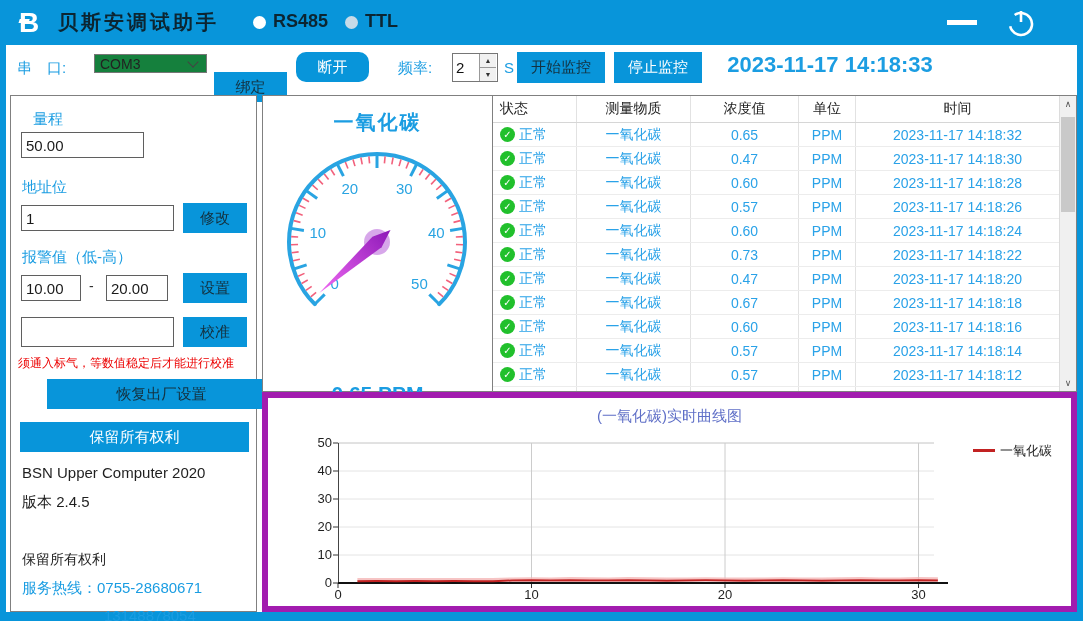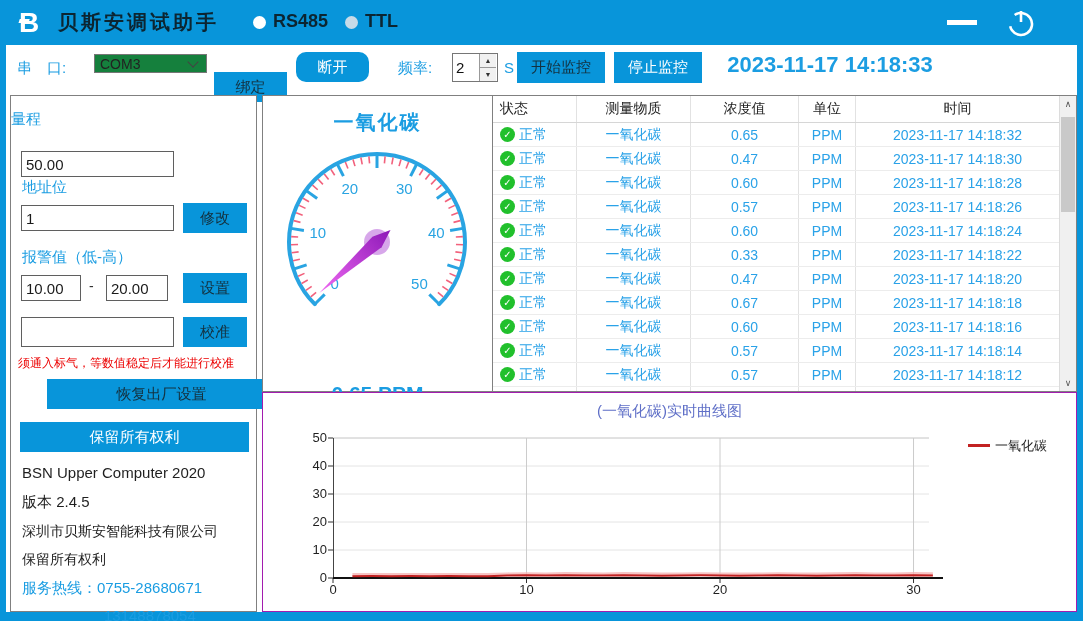--- a/index.html
+++ b/index.html
@@ -40,22 +40,22 @@
   #s-label{left:504px;top:59px;}
   #start-btn{left:517px;top:52px;width:88px;height:31px;}
   #stop-btn{left:614px;top:52px;width:88px;height:31px;}
   #datetime{position:absolute;left:710px;top:52px;width:240px;text-align:center;font-size:22px;font-weight:bold;color:#1b9de2;}
   #hist-btn{left:952px;top:52px;width:116px;height:31px;}
 
   
   #spanel{position:absolute;left:10px;top:95px;width:247px;height:517px;border:1px solid #808080;background:#fff;}
   #spanel .blab{position:absolute;}
   .tin{position:absolute;border:1px solid #5f5f5f;font-size:15px;padding:2px 4px;color:#1a1a1a;font-family:inherit;background:#fff;outline:none;}
-  #range-label{left:0;top:14px;font-family:Liberation Mono, monospace;}
-  #range-input{left:10px;top:55px;width:153px;height:26px;}
+  #range-label{left:22px;top:14px;font-family:Liberation Mono, monospace;}
+  #range-input{left:10px;top:36px;width:123px;height:26px;}
   #addr-label{left:11px;top:82px;}
   #addr-input{left:10px;top:109px;width:153px;height:26px;}
   #modify-btn{left:172px;top:107px;width:64px;height:30px;}
   #alarm-label{left:11px;top:152px;}
   #low-input{left:10px;top:179px;width:60px;height:26px;}
   #alarm-dash{position:absolute;left:78px;top:182px;color:#333;font-size:14px;}
   #high-input{left:95px;top:179px;width:62px;height:26px;}
   #set-btn{left:172px;top:177px;width:64px;height:30px;}
   #calib-input{left:10px;top:221px;width:153px;height:30px;}
   #calib-btn{left:172px;top:221px;width:64px;height:30px;}
@@ -89,21 +89,21 @@
   .cw4{flex:1;border-right:none;}
   .trow{display:flex;height:24px;border-bottom:1px solid #ececec;font-size:14px;color:#2aa2e8;}
   .okicon{width:15px;height:15px;border-radius:50%;background:#21c02c;color:#fff;font-size:10px;display:flex;align-items:center;justify-content:center;margin-right:4px;flex:none;}
   .sbar{width:17px;background:#f0f0f0;border-left:1px solid #dcdcdc;position:relative;}
   .sarrow{position:absolute;left:0;width:16px;height:16px;color:#555;font-size:9px;display:flex;align-items:center;justify-content:center;cursor:pointer;}
   #sb-up{top:0;}
   #sb-down{bottom:0;}
   .sthumb{position:absolute;left:1px;top:21px;width:14px;height:95px;background:#c9c9c9;cursor:pointer;}
 
   
-  #cpanel{position:absolute;left:262px;top:392px;width:815px;height:220px;border:1px solid #a21caf;background:#fff;}
+  #cpanel{position:absolute;left:262px;top:392px;width:815px;height:220px;border:6px solid #a21caf;background:#fff;}
   #ctitle{position:absolute;top:9px;width:100%;text-align:center;font-size:15px;color:#5f6fc7;}
   #plot-svg{position:absolute;left:70px;top:45px;overflow:visible;}
   .ylab{position:absolute;width:28px;left:36px;text-align:right;font-size:13px;color:#1f1f1f;}
   .xlab{position:absolute;width:30px;top:189px;text-align:center;font-size:13px;color:#1f1f1f;}
   #legend-marker{position:absolute;left:705px;top:51px;width:22px;height:3px;background:#d42a2a;}
   #legend-label{position:absolute;left:732px;top:44px;font-size:13px;color:#1f1f1f;}
 </style>
 </head>
 <body>
 
@@ -164,21 +164,20 @@
     <span id="alarm-dash">-</span>
     <input class="tin" id="high-input" value="20.00" style="">
     <div class="btn dark" id="set-btn">设置</div>
     <input class="tin" id="calib-input" value="" style="">
     <div class="btn dark" id="calib-btn">校准</div>
     <div id="calib-note">须通入标气，等数值稳定后才能进行校准</div>
     <div class="btn dark" id="factory-btn">恢复出厂设置</div>
     <div class="btn" id="readlog-btn">保留所有权利</div>
     <div class="about" id="about1">BSN Upper Computer 2020</div>
     <div class="about" id="about2">版本 2.4.5</div>
-    <div class="about" id="about3">深圳市贝斯安智能科技有限公司</div>
     <div class="about" id="about4">保留所有权利</div>
     <div class="hot" id="hotline1">服务热线：0755-28680671</div>
     <div class="hot" id="hotline2">13148878054</div>
   </div>
 
   <div id="gpanel">
     <div id="gtitle">一氧化碳</div>
     <svg id="gauge-svg" width="216" height="196" viewBox="0 0 216 196">
         <path d="M45.8 164.2 A88 88 0 1 1 170.2 164.2" fill="none" stroke="#29a4e2" stroke-width="4" stroke-linecap="round"></path>
         <line x1="55.67409819219547" y1="154.3259018078045" x2="46.48171003677035" y2="163.51828996322962" stroke="#29a4e2" stroke-width="3"></line>
@@ -314,21 +313,21 @@
     <div class="td cw3 c-unit">PPM</div>
     <div class="td cw4 c-time">2023-11-17 14:18:24</div>
   </div>
 
   <div class="trow">
     <div class="td cw0">
       <span class="okicon">✓</span>
       <span class="c-status">正常</span>
     </div>
     <div class="td cw1 c-sub">一氧化碳</div>
-    <div class="td cw2 c-val">0.33</div>
+    <div class="td cw2 c-val">0.73</div>
     <div class="td cw3 c-unit">PPM</div>
     <div class="td cw4 c-time">2023-11-17 14:18:22</div>
   </div>
 
   <div class="trow">
     <div class="td cw0">
       <span class="okicon">✓</span>
       <span class="c-status">正常</span>
     </div>
     <div class="td cw1 c-sub">一氧化碳</div>

